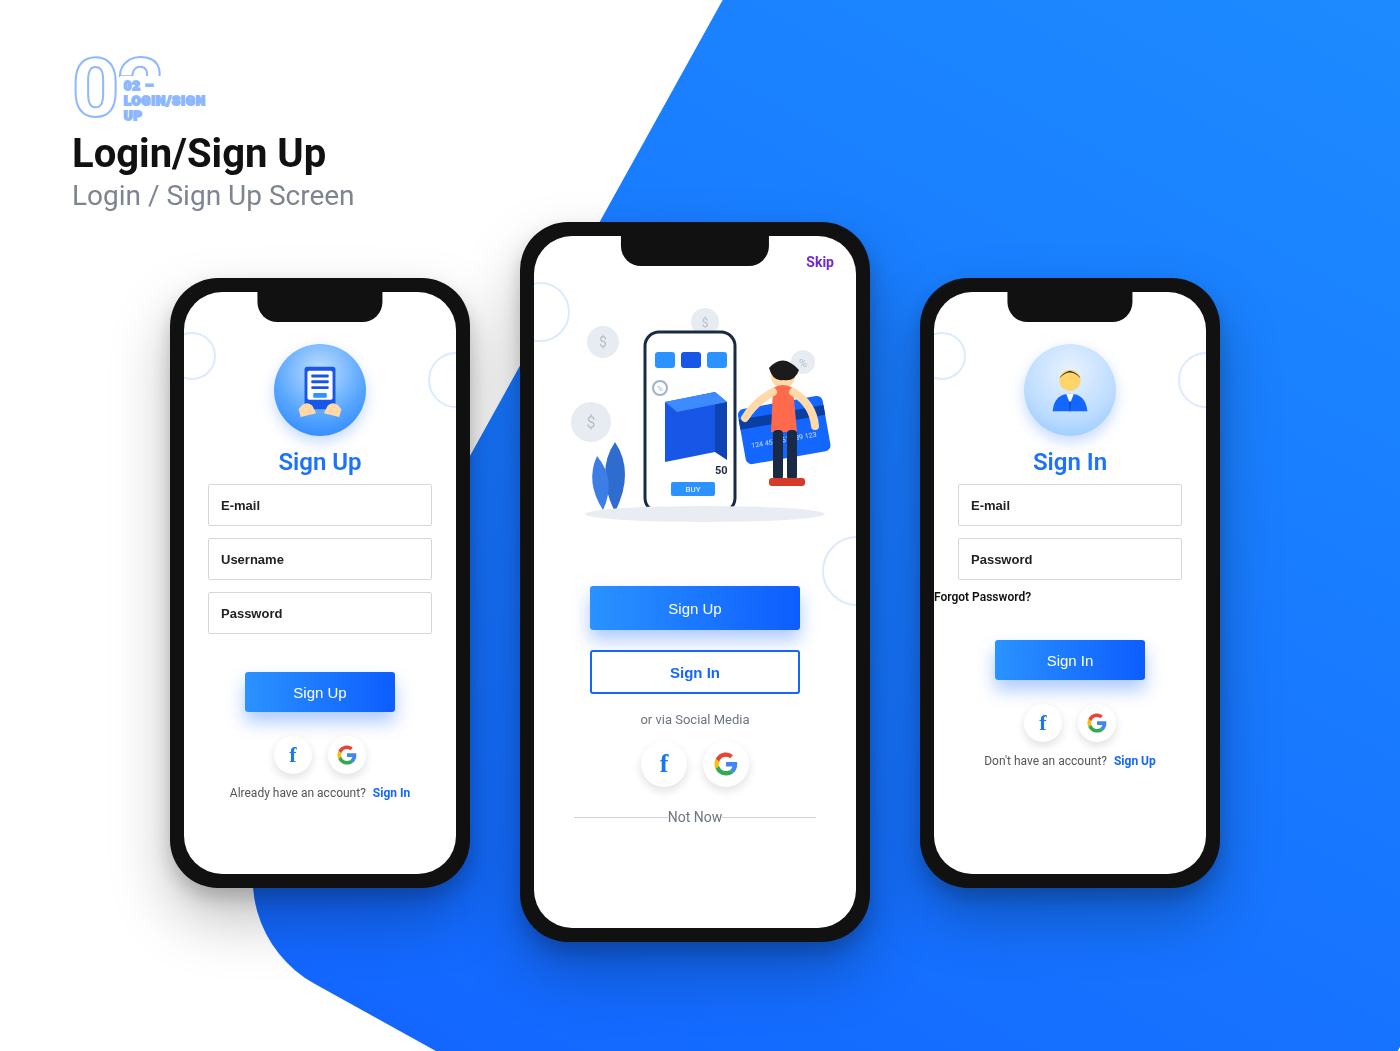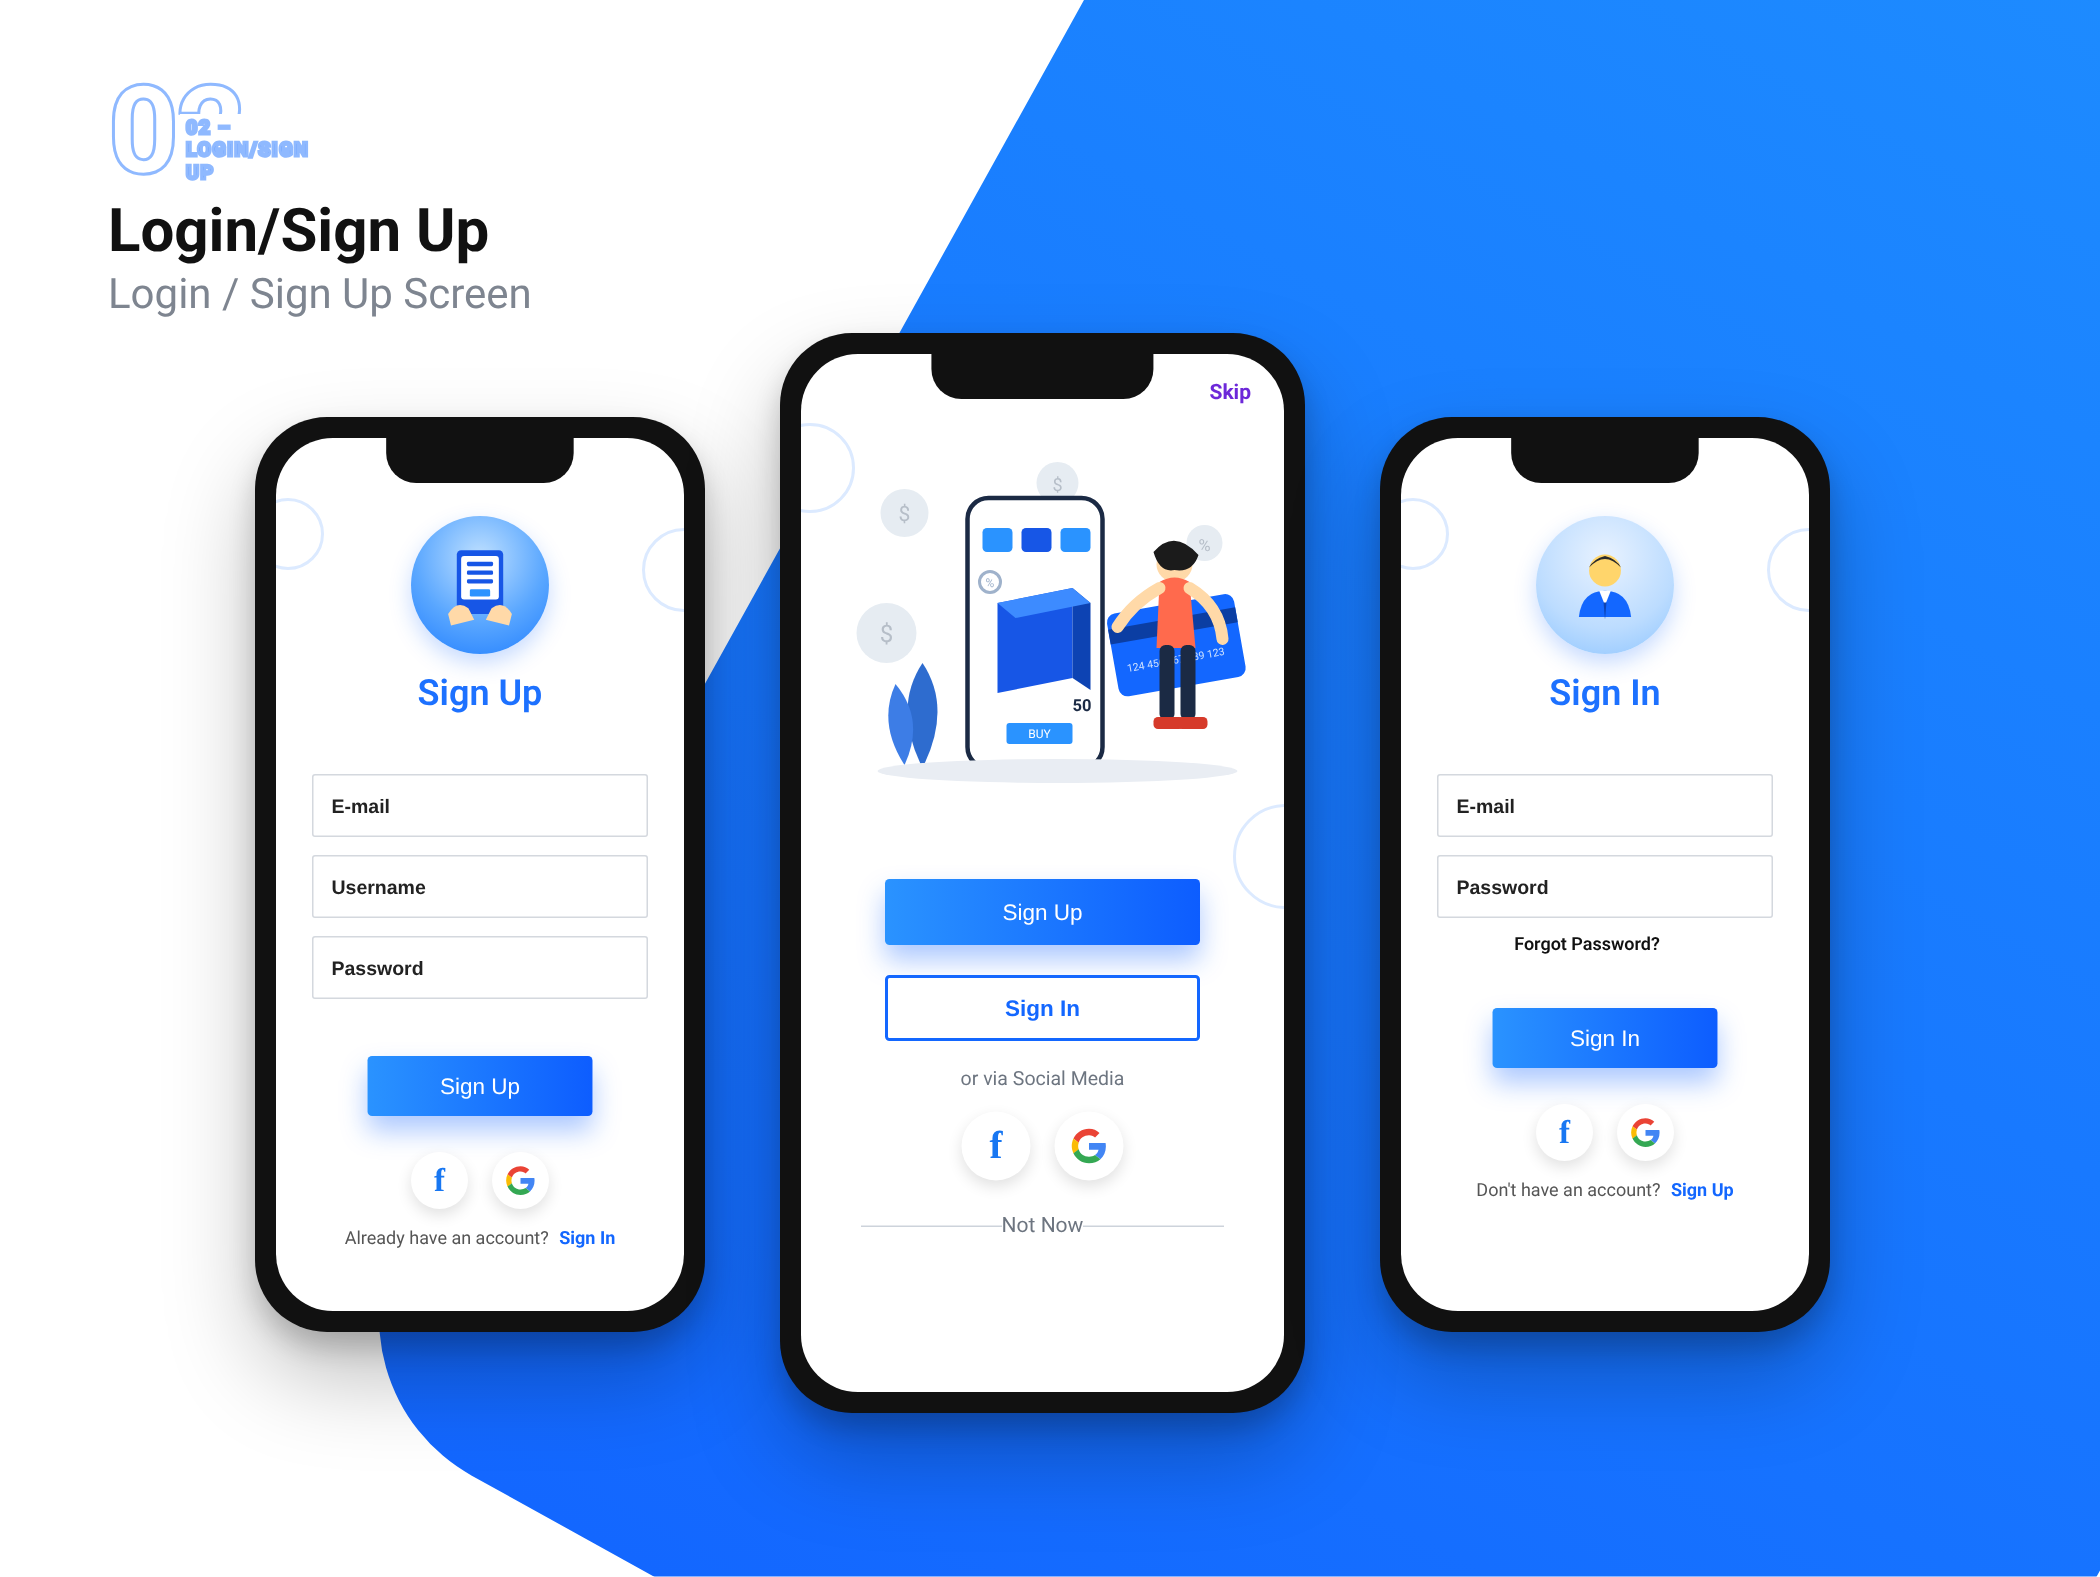--- a/index.html
+++ b/index.html
@@ -120,38 +120,38 @@
     display: flex; align-items: center; justify-content: center;
     box-shadow: 0 6px 14px rgba(30,110,255,.25);
   }
   .h-title {
     font-size: 24px;
     font-weight: 600;
     color: #1d71ff;
     margin-top: 12px;
   }
 
-  .form { margin: 40px 24px 0; }
+  .form { margin: 8px 24px 0; }
   .input {
     width: 100%;
     height: 42px;
     border: 1px solid #d4d8de;
     border-radius: 2px;
     background: #fff;
     font-size: 13px;
     font-weight: 600;
     color: #222;
     padding: 0 12px;
     margin-bottom: 12px;
     outline: none;
   }
   .input::placeholder { color: #222; font-weight: 600; }
 
   .forgot {
-    text-align: center;
+    text-align: left;
     font-size: 12px;
     font-weight: 600;
     color: #111;
     margin: -2px 24px 0 0;
   }
 
   .btn-primary {
     display: block;
     margin: 26px auto 0;
     width: 150px;

